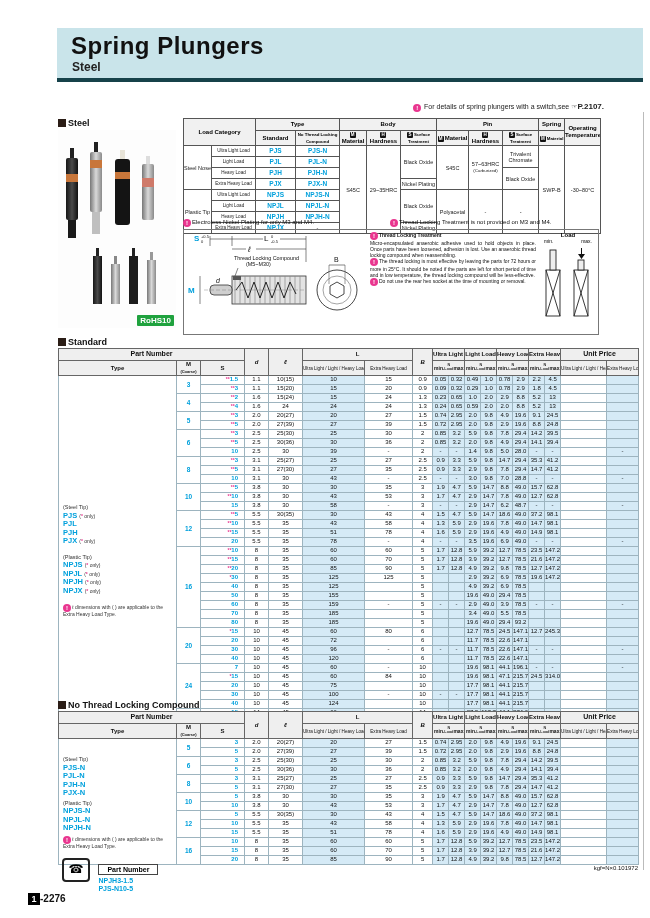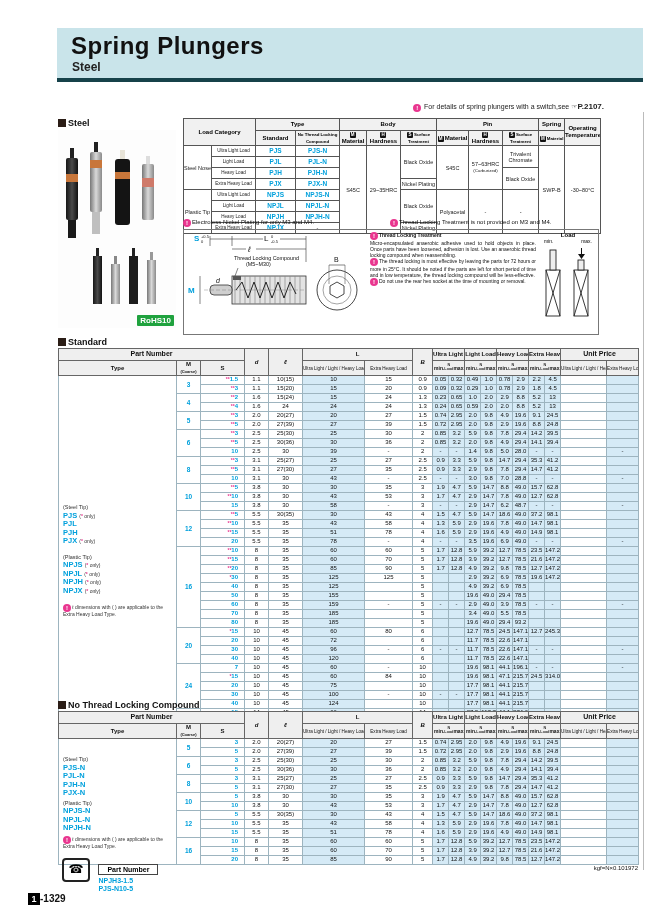--- a/index.html
+++ b/index.html
@@ -1535,17 +1535,17 @@
     <span style="display:inline-block;vertical-align:top;">
       <span class="lbl">Part Number</span>
       <span class="codes" style="display:block;margin-top:1px;">
         <div>NPJH3-1.5</div>
         <div>PJS-N10-5</div>
       </span>
     </span>
   </div>
 
   <div id="footer" class="abs">
-    <span class="bk">1</span><span>-1329</span>
+    <span class="bk">1</span><span>-2276</span>
   </div>
 
   <div id="pageborder" class="abs"></div>
 </div>
 
 </body></html>

